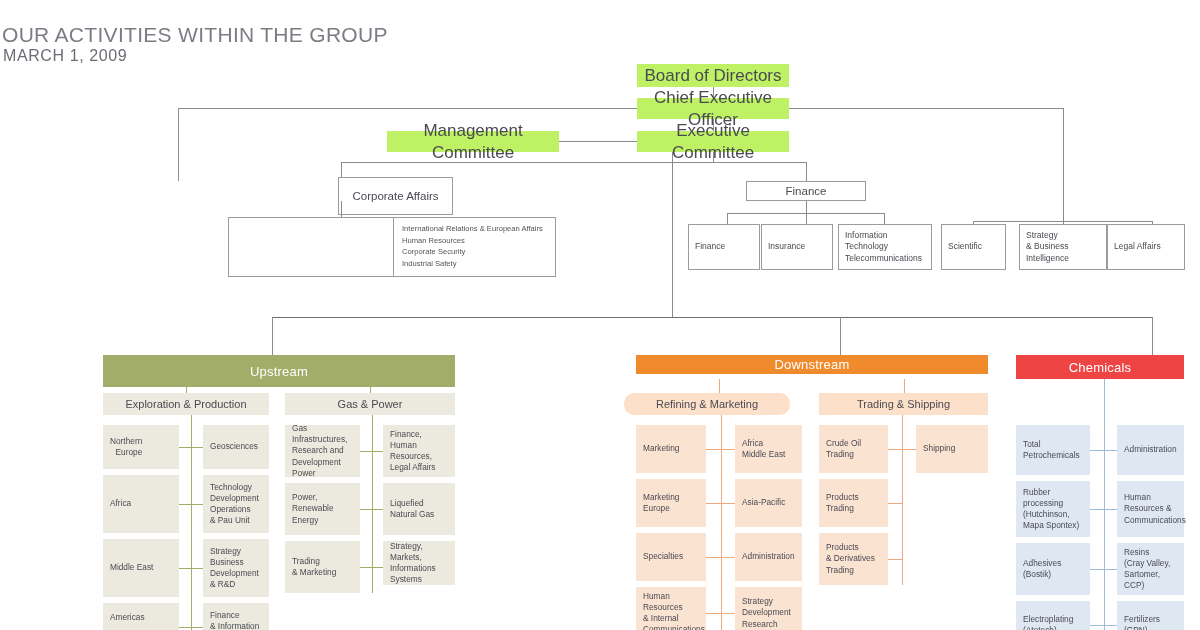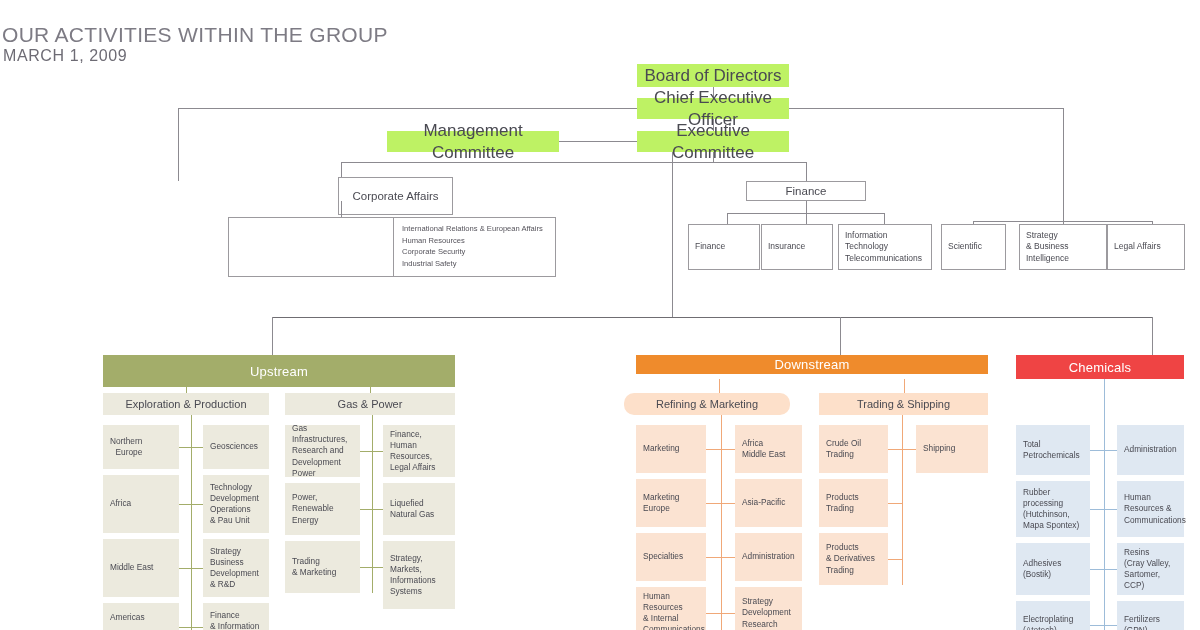--- a/index.html
+++ b/index.html
@@ -152,21 +152,21 @@
       <div class="abs leaf leaf-up" style="left: 285px; top: 396px; width: 75px; height: 52px;">Gas Infrastructures,<br>Research and<br>Development<br>Power</div>
       <div class="abs ln lnh gr" style="left: 360px; top: 422px; width: 12px;"></div>
       <div class="abs leaf leaf-up" style="left: 383px; top: 396px; width: 72px; height: 52px;">Finance,<br>Human<br>Resources,<br>Legal Affairs</div>
       <div class="abs ln lnh gr" style="left: 372px; top: 422px; width: 11px;"></div>
       <div class="abs leaf leaf-up" style="left: 285px; top: 454px; width: 75px; height: 52px;">Power,<br>Renewable<br>Energy</div>
       <div class="abs ln lnh gr" style="left: 360px; top: 480px; width: 12px;"></div>
       <div class="abs leaf leaf-up" style="left: 383px; top: 454px; width: 72px; height: 52px;">Liquefied<br>Natural Gas</div>
       <div class="abs ln lnh gr" style="left: 372px; top: 480px; width: 11px;"></div>
       <div class="abs leaf leaf-up" style="left: 285px; top: 512px; width: 75px; height: 52px;">Trading<br>&amp; Marketing</div>
       <div class="abs ln lnh gr" style="left: 360px; top: 538px; width: 12px;"></div>
-      <div class="abs leaf leaf-up" style="left: 383px; top: 512px; width: 72px; height: 68px;">Strategy,<br>Markets,<br>Informations<br>Systems</div>
+      <div class="abs leaf leaf-up" style="left: 383px; top: 512px; width: 72px; height: 44px;">Strategy,<br>Markets,<br>Informations<br>Systems</div>
       <div class="abs ln lnh gr" style="left: 372px; top: 538px; width: 11px;"></div>
       <div class="abs divhead dn" style="left: 636px; top: 326px; width: 352px; height: 19px;">Downstream</div>
       <div class="abs ln lnv or" style="left: 719px; top: 350px; height: 14px;"></div>
       <div class="abs subhead sub-dn" style="left: 624px; top: 364px; width: 166px; height: 22px; border-radius: 10px;">Refining &amp; Marketing</div>
       <div class="abs ln lnv or" style="left: 721px; top: 386px; height: 224px;"></div>
       <div class="abs leaf leaf-dn" style="left: 636px; top: 396px; width: 70px; height: 48px;">Marketing</div>
       <div class="abs ln lnh or" style="left: 706px; top: 420px; width: 15px;"></div>
       <div class="abs leaf leaf-dn" style="left: 735px; top: 396px; width: 67px; height: 48px;">Africa<br>Middle East</div>
       <div class="abs ln lnh or" style="left: 721px; top: 420px; width: 14px;"></div>
       <div class="abs leaf leaf-dn" style="left: 636px; top: 450px; width: 70px; height: 48px;">Marketing<br>Europe</div>

